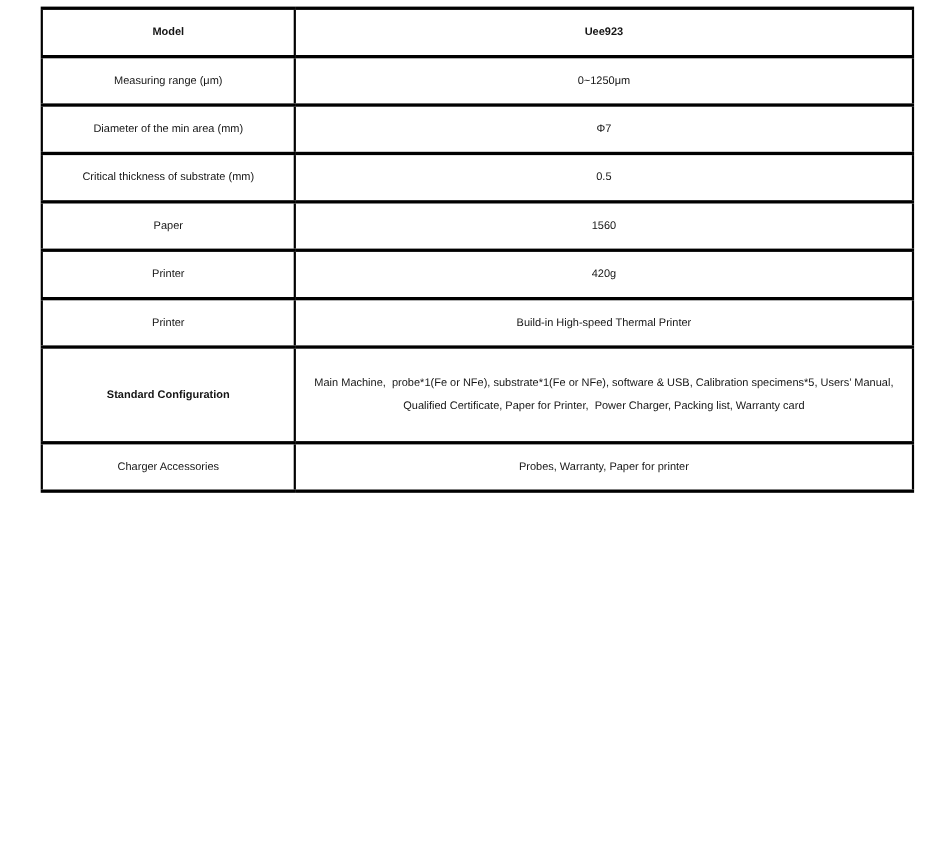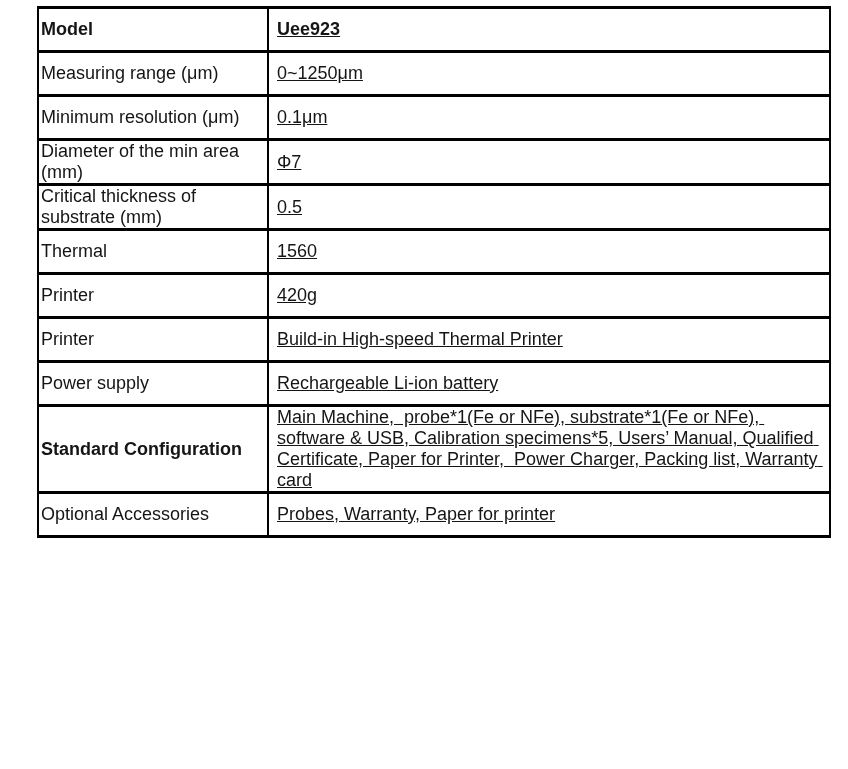--- a/index.html
+++ b/index.html
@@ -22,29 +22,30 @@
     width: 792px;
     background: #ffffff;
   }
   col.c1 { width: 230px; }
   col.c2 { width: 562px; }
   td {
     border-top: 3px solid #000;
     border-bottom: 3px solid #000;
     border-left: 2px solid #000;
     border-right: 2px solid #000;
+    text-align: center;
     vertical-align: middle;
-    font-size: 18px;
+    font-size: 10px;
     line-height: 21px;
     height: 41px;
     white-space: pre-wrap;
     overflow: hidden;
   }
   td.label { padding: 0 2px; }
-  td.value { padding: 0 8px; text-decoration: underline; }
+  td.value { padding: 0 8px; }
   tr.tall td { height: 84px; }
   .bold { font-weight: bold; }
 </style>
 </head>
 <body>
 
 <div class="table-wrap">
   <table class="spec-table">
     <colgroup>
         <col class="c1">
@@ -53,50 +54,42 @@
     <tbody>
       <tr>
         <td class="label bold">Model</td>
         <td class="value bold">Uee923</td>
       </tr>
       <tr>
         <td class="label">Measuring range (μm)</td>
         <td class="value">0~1250μm</td>
       </tr>
       <tr>
-        <td class="label">Minimum resolution (μm)</td>
-        <td class="value">0.1μm</td>
-      </tr>
-      <tr>
         <td class="label">Diameter of the min area (mm)</td>
         <td class="value">Φ7</td>
       </tr>
       <tr>
         <td class="label">Critical thickness of substrate (mm)</td>
         <td class="value">0.5</td>
       </tr>
       <tr>
-        <td class="label">Thermal</td>
+        <td class="label">Paper</td>
         <td class="value">1560</td>
       </tr>
       <tr>
         <td class="label">Printer</td>
         <td class="value">420g</td>
       </tr>
       <tr>
         <td class="label">Printer</td>
         <td class="value">Build-in High-speed Thermal Printer</td>
       </tr>
-      <tr>
-        <td class="label">Power supply</td>
-        <td class="value">Rechargeable Li-ion battery</td>
-      </tr>
       <tr class="tall">
         <td class="label bold">Standard Configuration</td>
         <td class="value">Main Machine,  probe*1(Fe or NFe), substrate*1(Fe or NFe), software &amp; USB, Calibration specimens*5, Users’ Manual, Qualified Certificate, Paper for Printer,  Power Charger, Packing list, Warranty card</td>
       </tr>
       <tr>
-        <td class="label">Optional Accessories</td>
+        <td class="label">Charger Accessories</td>
         <td class="value">Probes, Warranty, Paper for printer</td>
       </tr>
     </tbody>
   </table>
 </div>
 
 </body></html>

